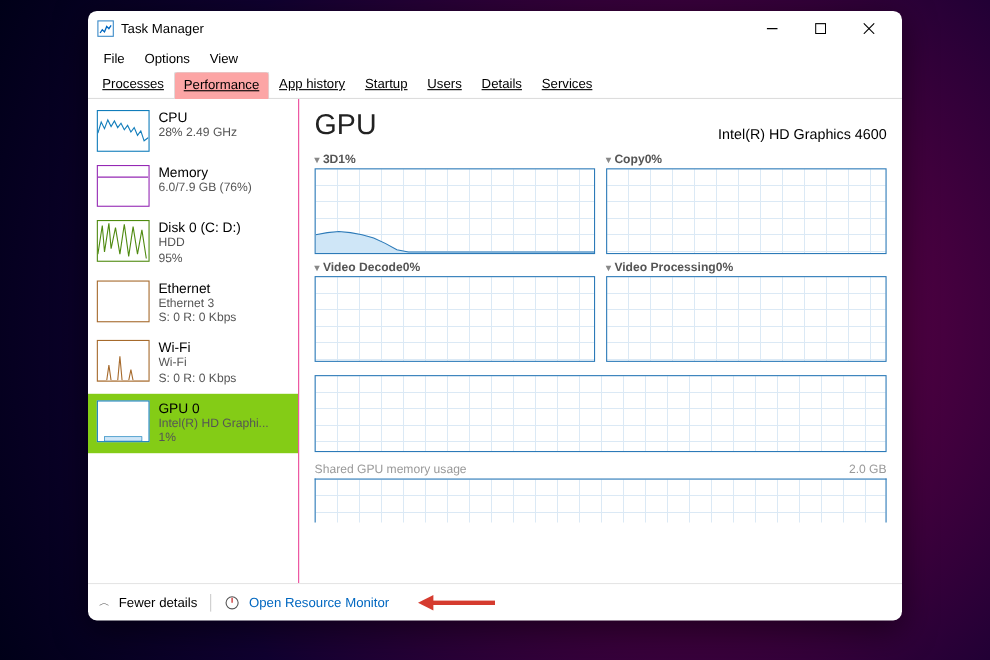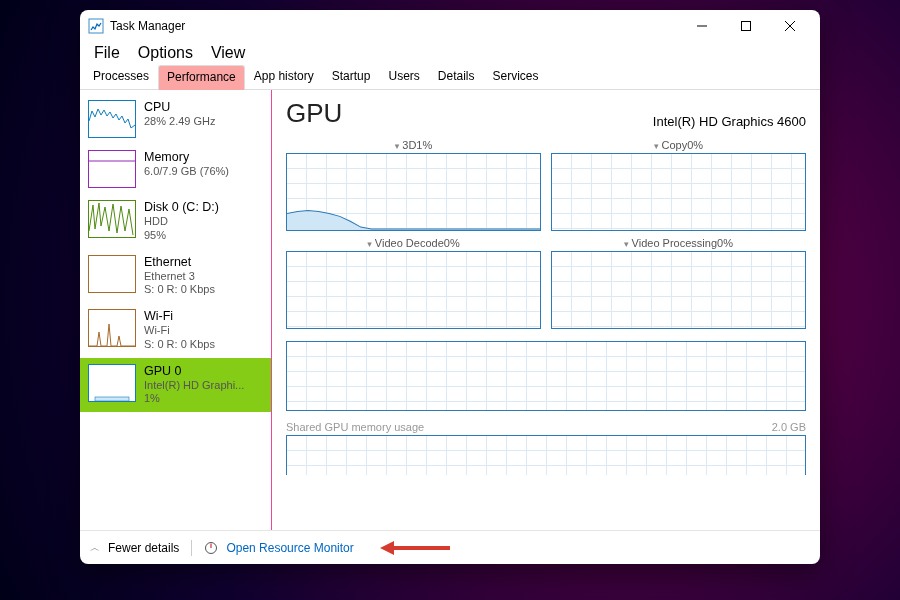--- a/index.html
+++ b/index.html
@@ -4,40 +4,40 @@
 <style>
   * { box-sizing: border-box; margin: 0; padding: 0; font-family: "Segoe UI", Tahoma, sans-serif; }
   body { width: 900px; height: 600px; background: radial-gradient(circle at 70% 50%, #a1005a 0%, #4a0040 30%, #100030 70%, #000018 100%); overflow: hidden; position: relative; }
   .window { position: absolute; top: 10px; left: 80px; width: 740px; height: 554px; background: #fff; border-radius: 8px; box-shadow: 0 8px 30px rgba(0,0,0,0.5); display: flex; flex-direction: column; overflow: hidden; }
   .titlebar { display: flex; align-items: center; height: 32px; padding: 0 8px; }
   .titlebar .app-icon { width: 16px; height: 16px; margin-right: 6px; }
   .titlebar .title { font-size: 12px; color: #000; flex: 1; }
   .win-btn { width: 44px; height: 32px; display: flex; align-items: center; justify-content: center; color: #000; font-size: 10px; }
   .win-btn svg { stroke: #000; }
   .menubar { display: flex; gap: 2px; padding: 0 6px; height: 22px; }
-  .menubar .mi { font-size: 16px; color: #000; padding: 2px 8px; line-height: 18px; }
-  .tabbar { display: flex; height: 26px; border-bottom: 1px solid #ddd; padding: 0 4px; }
+  .menubar .mi { font-size: 12px; color: #000; padding: 2px 8px; line-height: 18px; }
+  .tabbar { display: flex; height: 26px; border-bottom: 1px solid #ddd; padding: 0 4px; text-decoration: underline; }
   .tabbar .tab { font-size: 12px; color: #000; padding: 4px 8px; border: 1px solid transparent; border-bottom: none; }
   .tabbar .tab.active { border-color: #ddd; background: #fca5a5; border-radius: 3px 3px 0 0; position: relative; top: 1px; }
   .content { flex: 1; display: flex; overflow: hidden; }
   .sidebar { width: 192px; border-right: 1px solid #ec4899; overflow-y: auto; padding: 4px 0; }
   .sb-item { display: flex; align-items: flex-start; padding: 6px 8px; gap: 8px; cursor: default; }
   .sb-item.selected { background: #84cc16; }
   .sb-thumb { width: 48px; height: 38px; border: 1px solid #999; background: #fff; flex-shrink: 0; position: relative; overflow: hidden; }
   .sb-text .t1 { font-size: 12.5px; color: #000; line-height: 1.2; }
   .sb-text .t2, .sb-text .t3 { font-size: 11px; color: #555; line-height: 1.25; white-space: nowrap; overflow: hidden; text-overflow: ellipsis; max-width: 120px; }
   .main { flex: 1; padding: 8px 14px; overflow: auto; position: relative; }
   .main::-webkit-scrollbar { width: 14px; }
   .main::-webkit-scrollbar-track { background: #f0f0f0; }
   .main::-webkit-scrollbar-thumb { background: #c0c0c0; border: 3px solid #f0f0f0; border-radius: 7px; }
   .main-header { display: flex; justify-content: space-between; align-items: flex-end; margin-bottom: 10px; }
   .main-header h2 { font-size: 26px; font-weight: 400; color: #222; }
   .main-header .sub { font-size: 13px; color: #000000; }
   .chart-grid { display: grid; grid-template-columns: 1fr 1fr; gap: 6px 10px; }
-  .chart-head { display: flex; justify-content: center; font-size: 11px; color: #555; margin-bottom: 2px; }
+  .chart-head { display: flex; justify-content: flex-start; font-size: 11px; color: #555; margin-bottom: 2px; font-weight: bold; }
   .chev { font-size: 9px; margin-right: 3px; color: #888; }
   .chart-box { height: 78px; border: 1px solid #2c7ab8; background: repeating-linear-gradient(to right, transparent, transparent 19px, #dbe9f5 19px, #dbe9f5 20px), repeating-linear-gradient(to bottom, transparent, transparent 14px, #dbe9f5 14px, #dbe9f5 15px); position: relative; overflow: hidden; }
   .mem-label { font-size: 11px; color: #999; margin-bottom: 2px; display: flex; justify-content: space-between; }
   .mem-box { height: 70px; border: 1px solid #2c7ab8; background: repeating-linear-gradient(to right, transparent, transparent 19px, #dbe9f5 19px, #dbe9f5 20px), repeating-linear-gradient(to bottom, transparent, transparent 14px, #dbe9f5 14px, #dbe9f5 15px); margin-bottom: 10px; }
   .footer { height: 34px; border-top: 1px solid #e5e5e5; display: flex; align-items: center; padding: 0 10px; gap: 8px; font-size: 12px; }
   .footer .chev-up { font-size: 10px; color: #555; }
   .footer .rm-icon { width: 14px; height: 14px; }
   .footer .link { color: #0067c0; cursor: pointer; }
   .arrow { color: #d53b2f; margin-left: 18px; font-size: 20px; display: inline-flex; align-items: center; }
   .arrow svg { fill: #d53b2f; }

